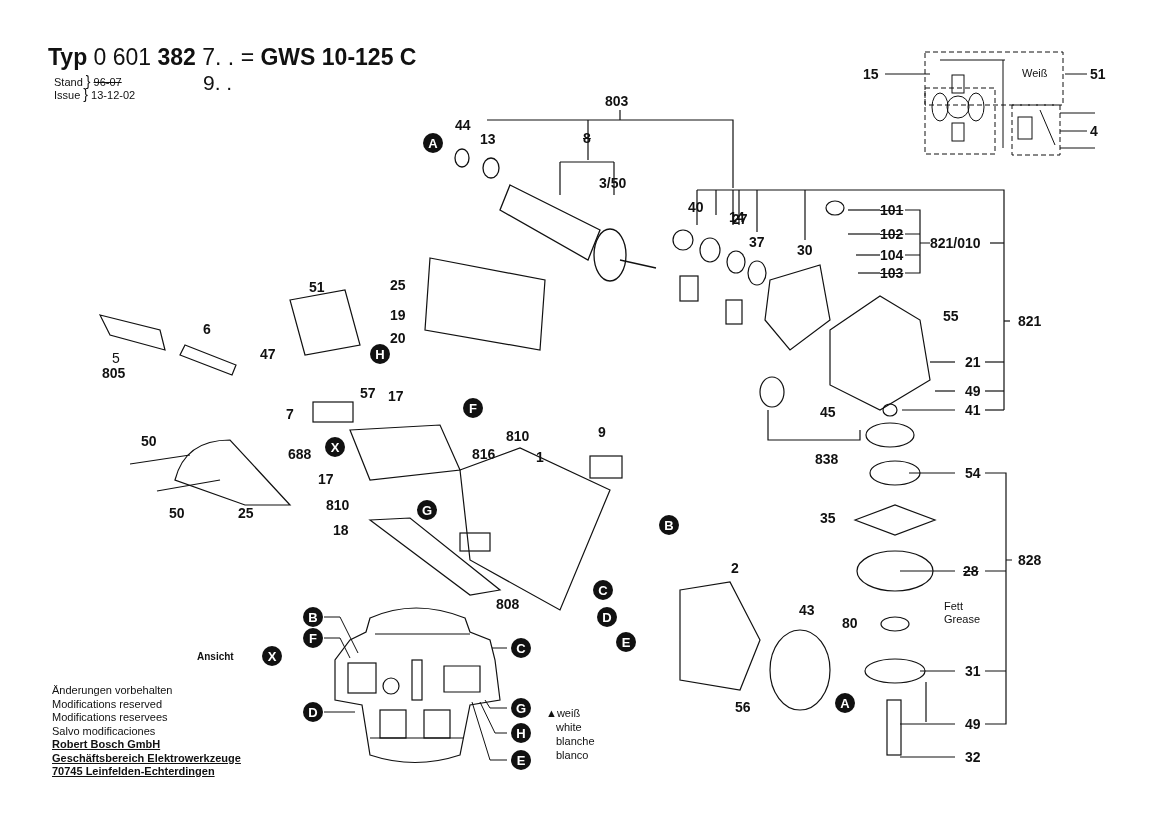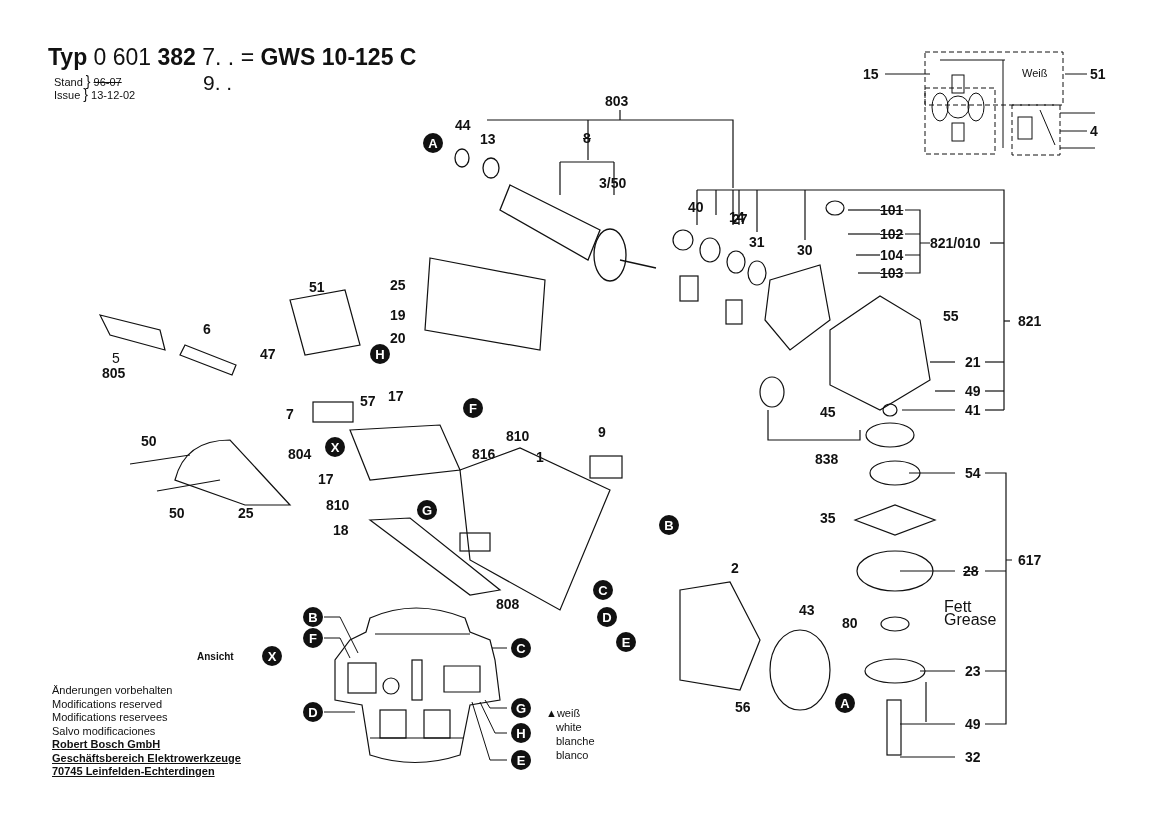--- a/index.html
+++ b/index.html
@@ -161,44 +161,44 @@
 </svg>
 
 <div class="lbl" style="left:605px;top:94px">803</div>
 <div class="lbl" style="left:455px;top:118px">44</div>
 <div class="lbl" style="left:480px;top:132px">13</div>
 <div class="lbl" style="left:583px;top:131px;text-decoration:line-through">8</div>
 <div class="lbl" style="left:599px;top:176px">3/50</div>
 <div class="lbl" style="left:688px;top:200px">40</div>
 <div class="lbl" style="left:732px;top:212px">27</div>
 <div class="lbl" style="left:729px;top:210px">14</div>
-<div class="lbl" style="left:749px;top:235px">31</div>
+<div class="lbl" style="left:749px;top:235px">37</div>
 <div class="lbl" style="left:797px;top:243px">30</div>
 
 <div class="lbl" style="left:880px;top:203px;text-decoration:line-through">101</div>
 <div class="lbl" style="left:880px;top:227px;text-decoration:line-through">102</div>
 <div class="lbl" style="left:880px;top:248px">104</div>
 <div class="lbl" style="left:880px;top:266px;text-decoration:line-through">103</div>
 <div class="lbl" style="left:930px;top:236px">821/010</div>
 <div class="lbl" style="left:1018px;top:314px">821</div>
 <div class="lbl" style="left:943px;top:309px">55</div>
 <div class="lbl" style="left:965px;top:355px">21</div>
 <div class="lbl" style="left:965px;top:384px">49</div>
 <div class="lbl" style="left:965px;top:403px">41</div>
 <div class="lbl" style="left:820px;top:405px">45</div>
 <div class="lbl" style="left:815px;top:452px">838</div>
 
 <div class="lbl sm" style="left:112px;top:351px;font-size:14px">5</div>
 <div class="lbl" style="left:102px;top:366px">805</div>
 <div class="lbl" style="left:203px;top:322px">6</div>
 <div class="lbl" style="left:309px;top:280px">51</div>
 <div class="lbl" style="left:260px;top:347px">47</div>
-<div class="lbl" style="left:360px;top:394px">57</div>
+<div class="lbl" style="left:360px;top:386px">57</div>
 <div class="lbl" style="left:286px;top:407px">7</div>
-<div class="lbl" style="left:288px;top:447px">804</div>
+<div class="lbl" style="left:288px;top:447px">688</div>
 <div class="lbl" style="left:390px;top:278px">25</div>
 <div class="lbl" style="left:390px;top:308px">19</div>
 <div class="lbl" style="left:390px;top:331px">20</div>
 
 <div class="lbl" style="left:388px;top:389px">17</div>
 <div class="lbl" style="left:318px;top:472px">17</div>
 <div class="lbl" style="left:326px;top:498px">810</div>
 <div class="lbl" style="left:472px;top:447px">816</div>
 <div class="lbl" style="left:506px;top:429px">810</div>
 <div class="lbl" style="left:333px;top:523px">18</div>
@@ -211,25 +211,25 @@
 <div class="lbl" style="left:238px;top:506px">25</div>
 
 <div class="lbl" style="left:731px;top:561px">2</div>
 <div class="lbl" style="left:799px;top:603px">43</div>
 <div class="lbl" style="left:735px;top:700px">56</div>
 
 <div class="lbl" style="left:965px;top:466px">54</div>
 <div class="lbl" style="left:820px;top:511px">35</div>
 <div class="lbl" style="left:963px;top:564px;text-decoration:line-through">28</div>
 <div class="lbl" style="left:842px;top:616px">80</div>
-<div class="lbl" style="left:965px;top:664px">23</div>
+<div class="lbl" style="left:965px;top:664px">31</div>
 <div class="lbl" style="left:965px;top:717px">49</div>
 <div class="lbl" style="left:965px;top:750px">32</div>
-<div class="lbl" style="left:1018px;top:553px">617</div>
-<div class="abs" style="left:944px;top:600px;font-size:16px;line-height:13px">
+<div class="lbl" style="left:1018px;top:553px">828</div>
+<div class="abs" style="left:944px;top:600px;font-size:11px;line-height:13px">
   <div>Fett</div>
   <div>Grease</div>
 </div>
 
 <div class="lbl" style="left:863px;top:67px">15</div>
 <div class="lbl" style="left:1090px;top:67px">51</div>
 <div class="lbl" style="left:1090px;top:124px">4</div>
 <div class="abs" style="left:1022px;top:67px;font-size:11px">Weiß</div>
 
 <div class="badge" style="left:423px;top:133px">A</div>

